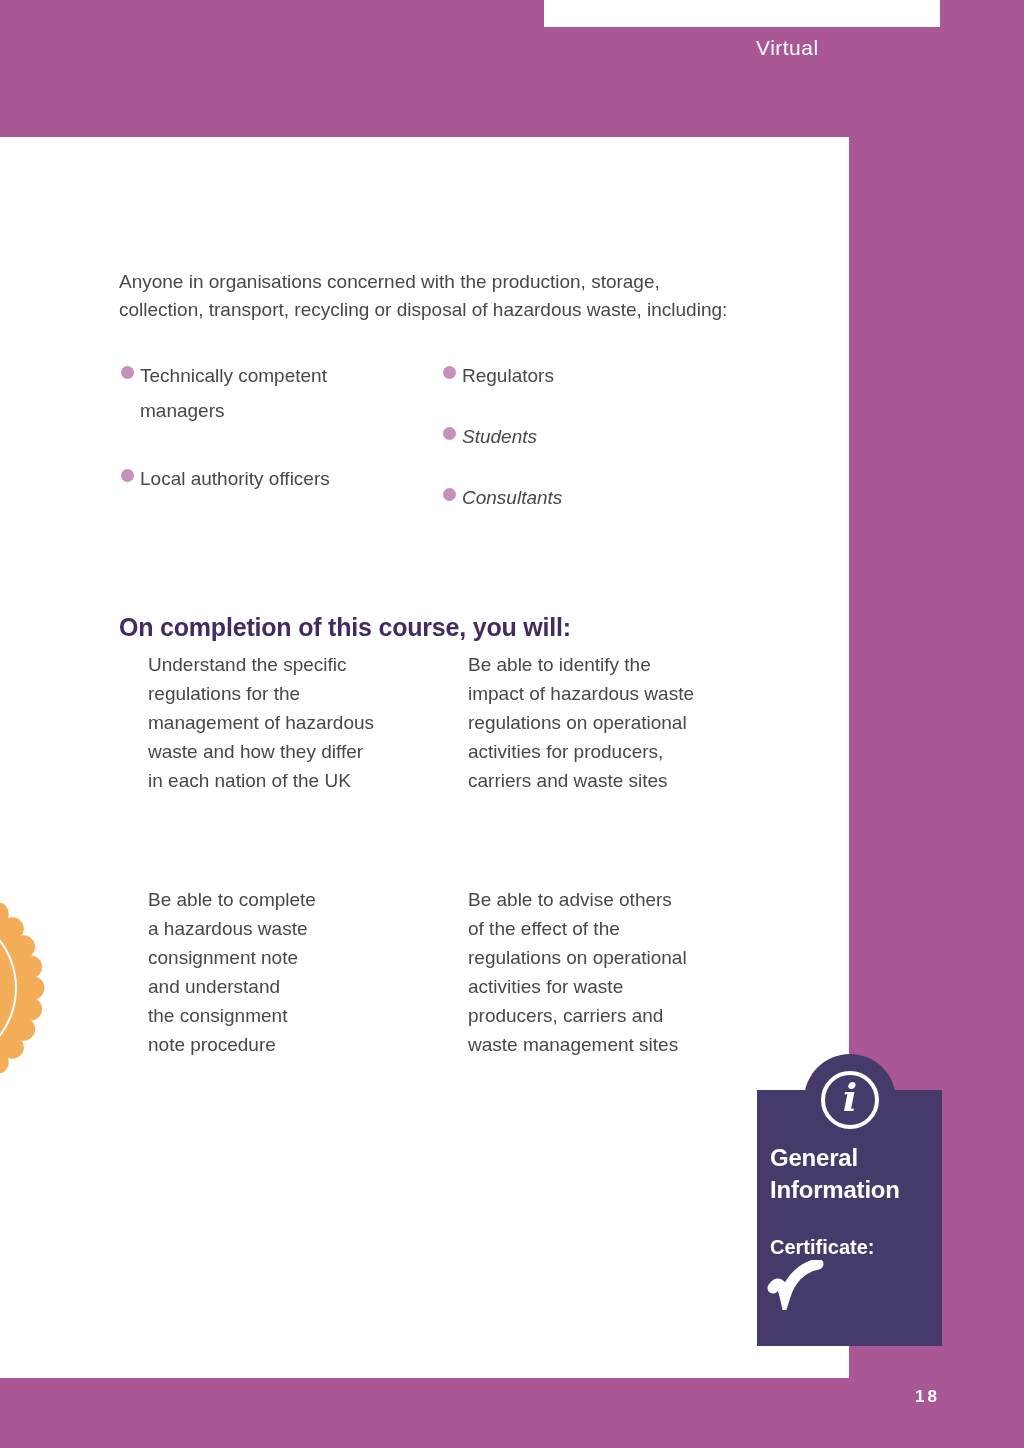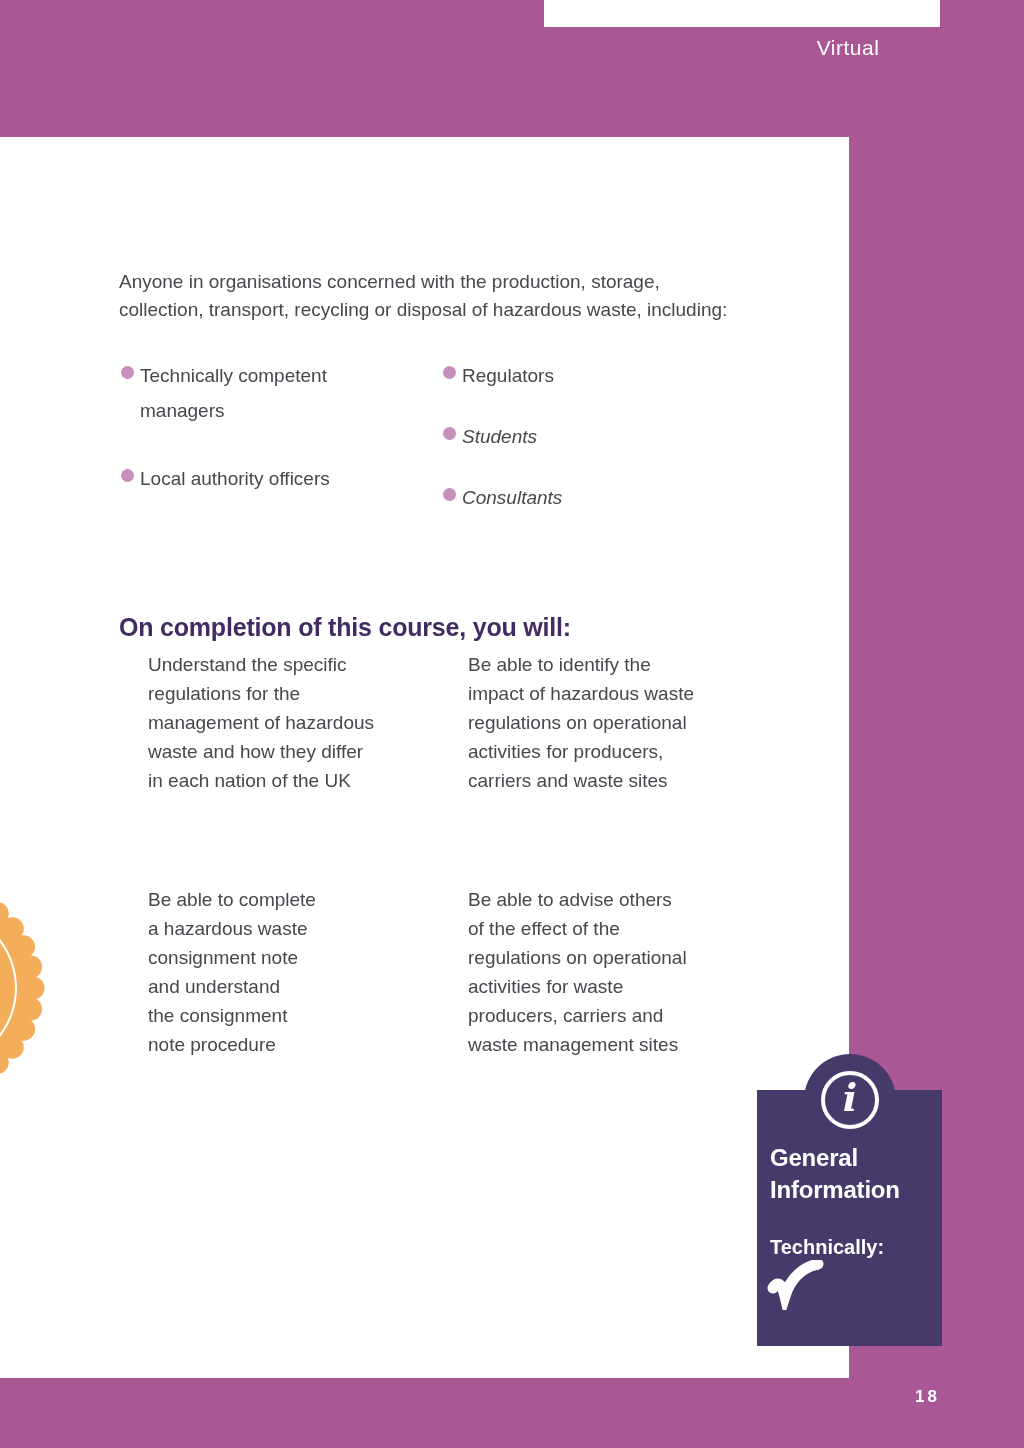--- a/index.html
+++ b/index.html
@@ -3,21 +3,21 @@
 <meta charset="utf-8">
 <style>
   html,body{margin:0;padding:0;}
   .page{
     position:relative; width:1024px; height:1448px; overflow:hidden;
     background:#aa5795;
     font-family:"Liberation Sans", sans-serif;
   }
   .top-tab{position:absolute; left:544px; top:0; width:396px; height:27px; background:#ffffff;}
   .virtual-label{
-    position:absolute; left:756px; top:36px; width:184px; text-align:center;
+    position:absolute; left:756px; top:36px; width:184px; text-align:left;
     color:#ffffff; font-size:21px; font-weight:400; letter-spacing:.5px;
   }
   .card{position:absolute; left:0; top:137px; width:849px; height:1241px; background:#ffffff;}
 
   .h-purple{color:#422b63; font-weight:700; letter-spacing:-0.2px; margin:0;}
   .who-heading{position:absolute; left:119px; top:219px; font-size:27px;}
   .completion-heading{position:absolute; left:119px; top:613px; font-size:25px;}
 
   .intro{
     position:absolute; left:119px; top:268px; width:640px;
@@ -190,21 +190,21 @@
       </g>
   </svg>
 
   <div class="gi-box">
     <div class="gi-circle"></div>
     <div class="gi-ring">
       <span class="gi-i">i</span>
     </div>
     <div class="gi-title">General
 Information</div>
-    <div class="gi-cert">Technically:</div>
+    <div class="gi-cert">Certificate:</div>
     <svg class="gi-check" width="58" height="50" viewBox="0 0 58 50" aria-hidden="true">
       <path d="M6 28 C10 21 15 23 18 36 C24 17 37 7 51 4" fill="none" stroke="#ffffff" stroke-width="11" stroke-linecap="round"></path>
     </svg>
   </div>
 
   <div class="page-num">18</div>
 
 </div>
 
 </body></html>

